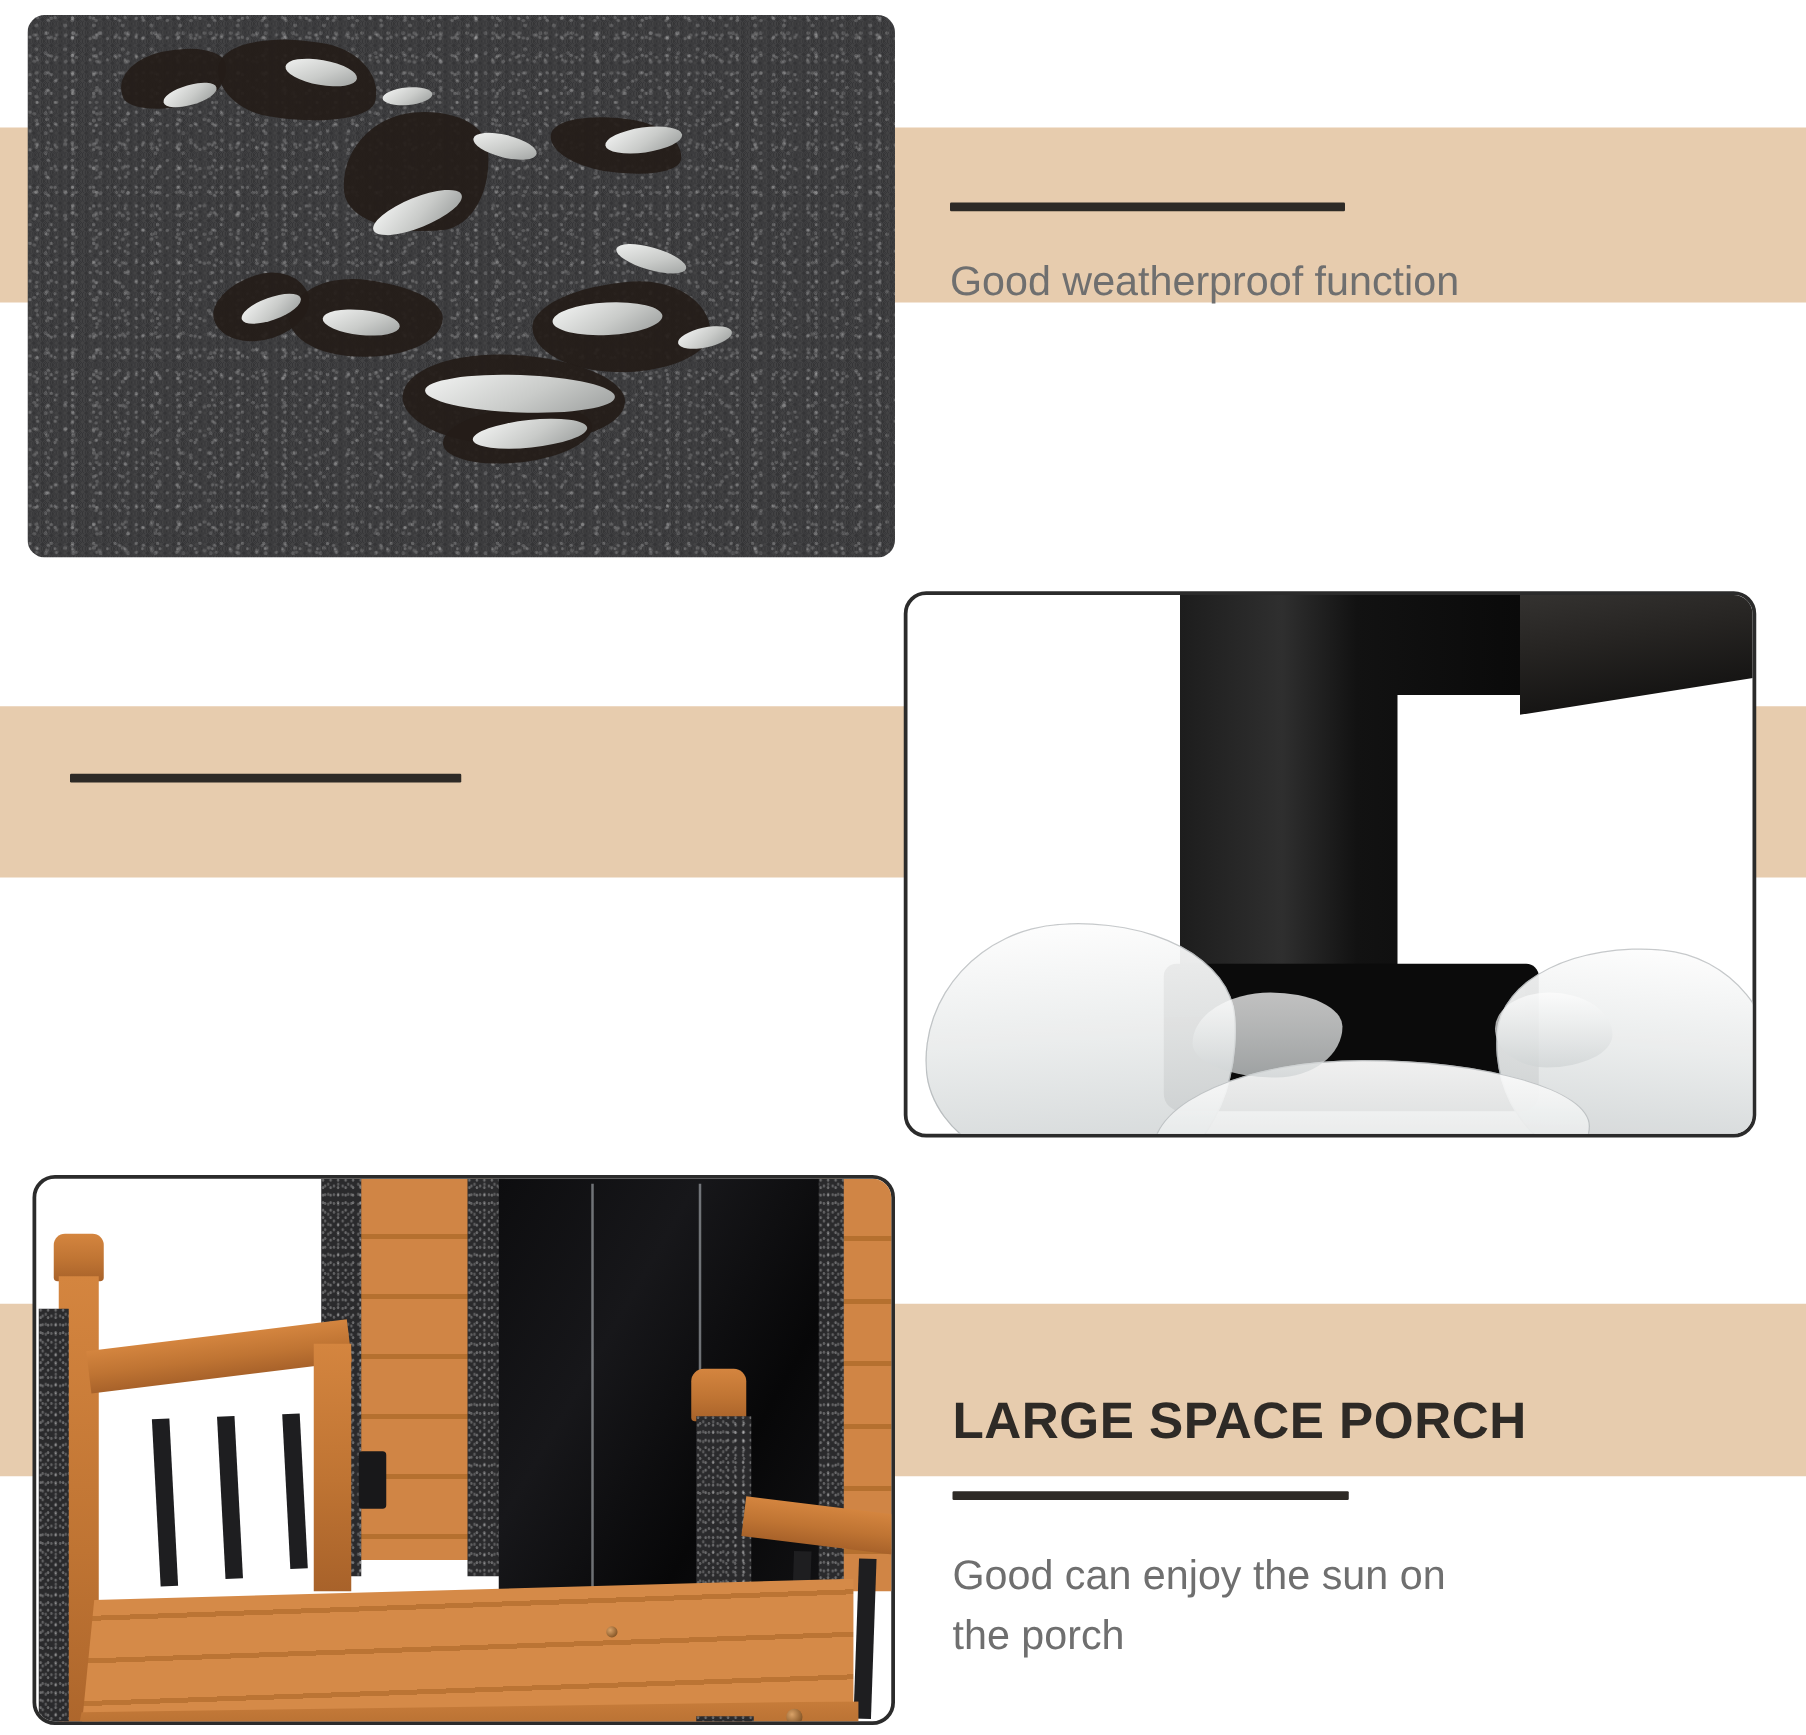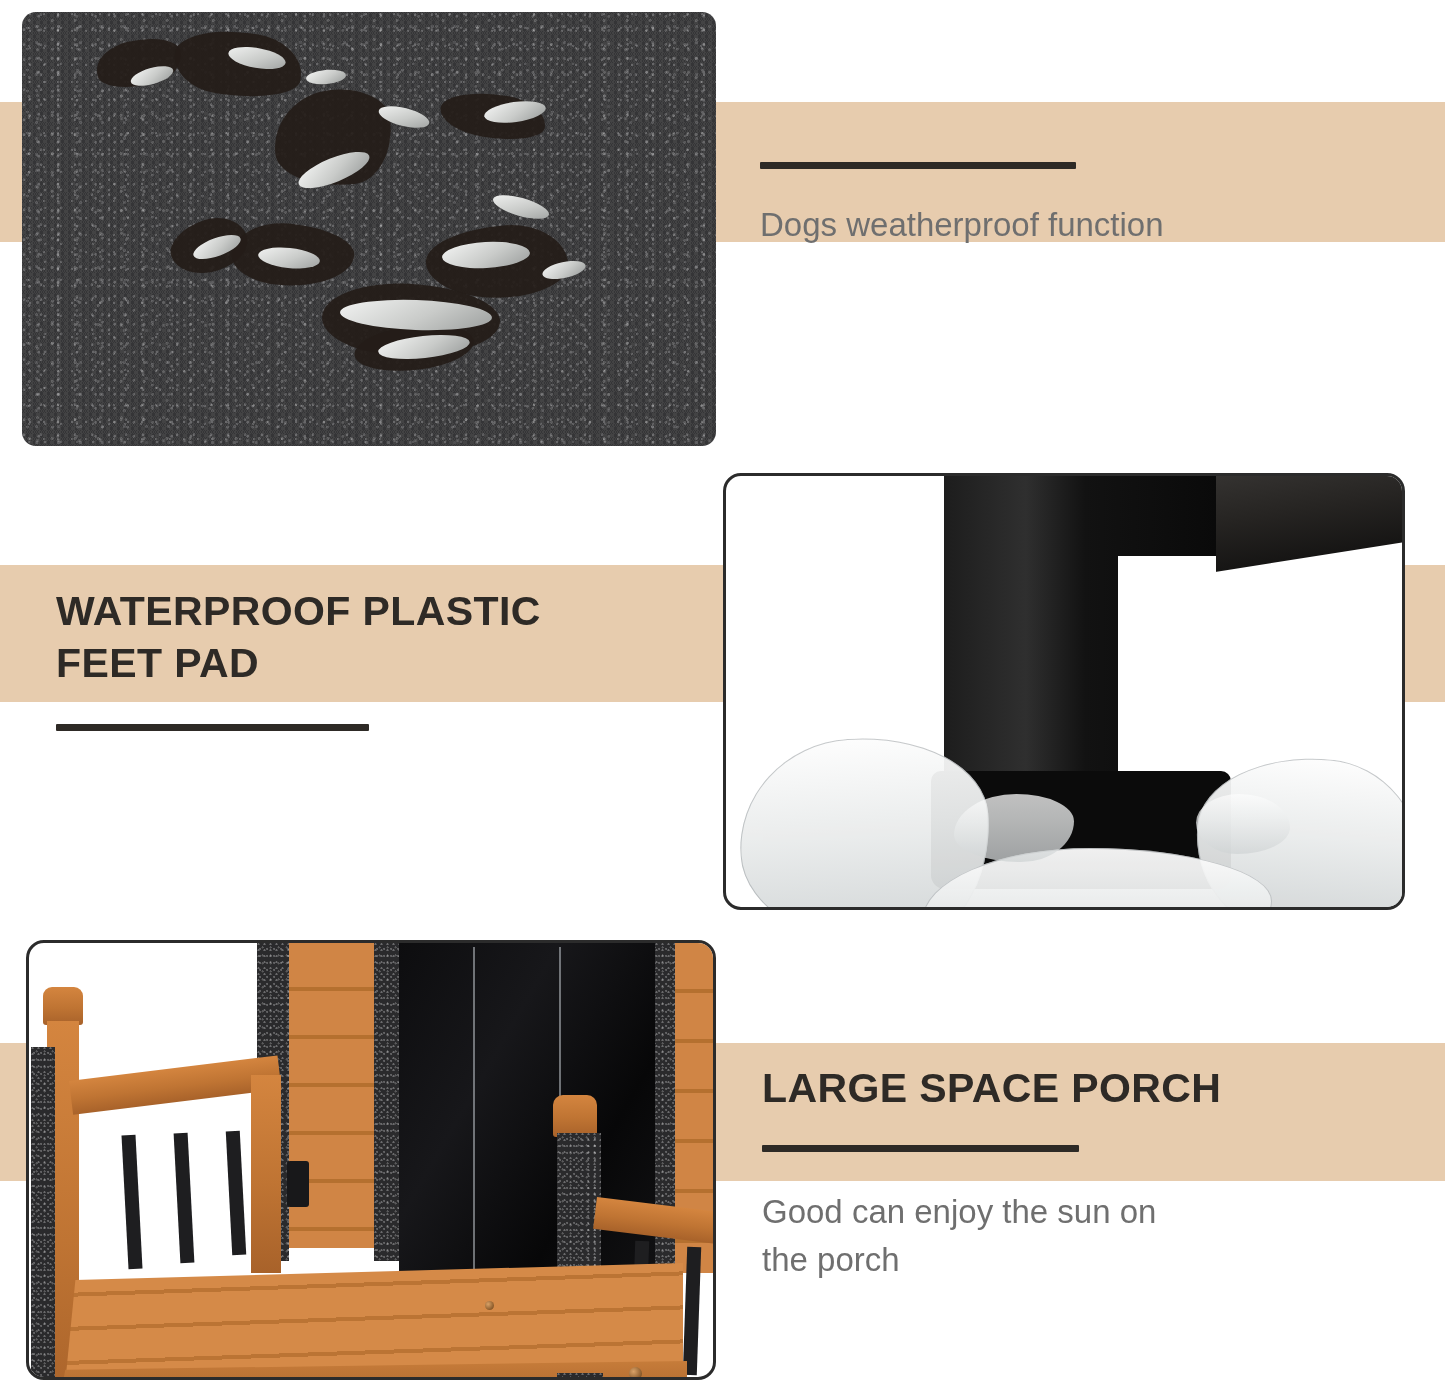--- a/index.html
+++ b/index.html
@@ -62,21 +62,21 @@
   #text-1 { left: 760px; top: 124px; width: 640px; }
   #text-1 .rule  { width: 316px; margin-top: 38px; }
   #text-1 .body-text { margin-top: 32px; }
 
   
   #text-2 { left: 56px; top: 585px; width: 640px; }
   #text-2 .rule  { width: 313px; margin-top: 34px; }
   #text-2 .body-text { margin-top: 32px; }
 
   
-  #text-3 { left: 762px; top: 1062px; width: 640px; }
+  #text-3 { left: 762px; top: 1110px; width: 640px; }
   #text-3 .rule  { width: 317px; margin-top: 31px; }
   #text-3 .body-text { margin-top: 36px; }
 
   
   .panel {
     position: absolute;
     overflow: hidden;
     z-index: 2;
     background: #ffffff;
   }
@@ -240,43 +240,41 @@
     <div class="drop" style="left:236px; top:236px; width:62px; height:20px; border-radius:50%; transform:rotate(6deg);"></div>
     <div class="drop" style="left:420px; top:230px; width:88px; height:26px; border-radius:50%; transform:rotate(-3deg);"></div>
     <div class="drop" style="left:318px; top:288px; width:152px; height:30px; border-radius:50%; transform:rotate(2deg);"></div>
     <div class="drop" style="left:356px; top:324px; width:92px; height:22px; border-radius:50%; transform:rotate(-6deg);"></div>
     <div class="drop" style="left:470px; top:186px; width:58px; height:18px; border-radius:50%; transform:rotate(16deg);"></div>
     <div class="drop" style="left:520px; top:250px; width:44px; height:16px; border-radius:50%; transform:rotate(-12deg);"></div>
   </div>
 
   <div class="textblock" id="text-1">
     <div class="rule"></div>
-    <div class="body-text">Dogs weatherproof function</div>
+    <div class="body-text">Good weatherproof function</div>
   </div>
 
   <div class="panel" id="panel-feet">
 
     <div class="beam-edge"></div>
     <div class="beam"></div>
 
     <div class="post-outer"></div>
     <div class="post-inner-notch"></div>
 
     <div class="foot-pad"></div>
 
     <div class="puddle edge" style="left:14px; top:262px; width:250px; height:210px; border-radius:46% 54% 38% 62%/52% 40% 60% 48%; transform:rotate(-4deg);"></div>
     <div class="puddle edge" style="left:470px; top:282px; width:226px; height:176px; border-radius:56% 44% 60% 40%/44% 58% 42% 56%; transform:rotate(5deg);"></div>
     <div class="puddle edge" style="left:196px; top:372px; width:350px; height:126px; border-radius:48% 52% 54% 46%/58% 42% 58% 42%;"></div>
     <div class="puddle" style="left:228px; top:318px; width:120px; height:68px; border-radius:52% 48% 44% 56%/60% 40% 60% 40%; opacity:.75;"></div>
     <div class="puddle" style="left:470px; top:318px; width:94px; height:60px; border-radius:46% 54% 56% 44%/48% 56% 44% 52%; opacity:.72;"></div>
   </div>
 
   <div class="textblock" id="text-2">
-    <div class="heading">WATERPROOF PLASTIC
-FEET PAD</div>
     <div class="rule"></div>
   </div>
 
   <div class="panel" id="panel-porch">
 
     <div class="wood-l" style="left:255px; top:0; width:110px; height:305px;
                 background:repeating-linear-gradient(180deg,#d08545 0 44px,#b5702f 44px 48px);"></div>
     <div class="wood-l" style="left:624px; top:0; width:66px; height:330px;
                 background:repeating-linear-gradient(180deg,#d08545 0 46px,#b5702f 46px 50px);"></div>
 

